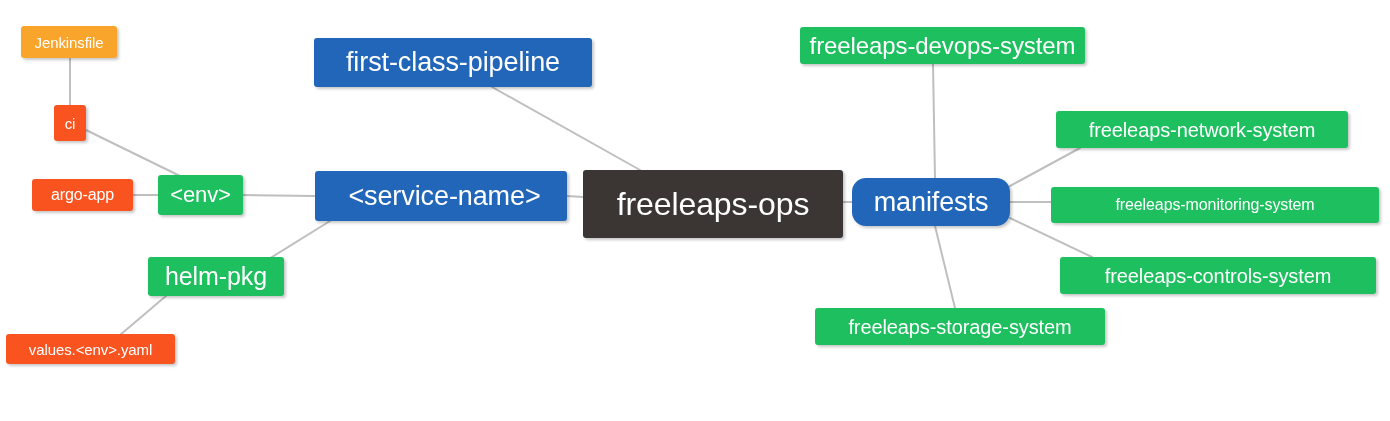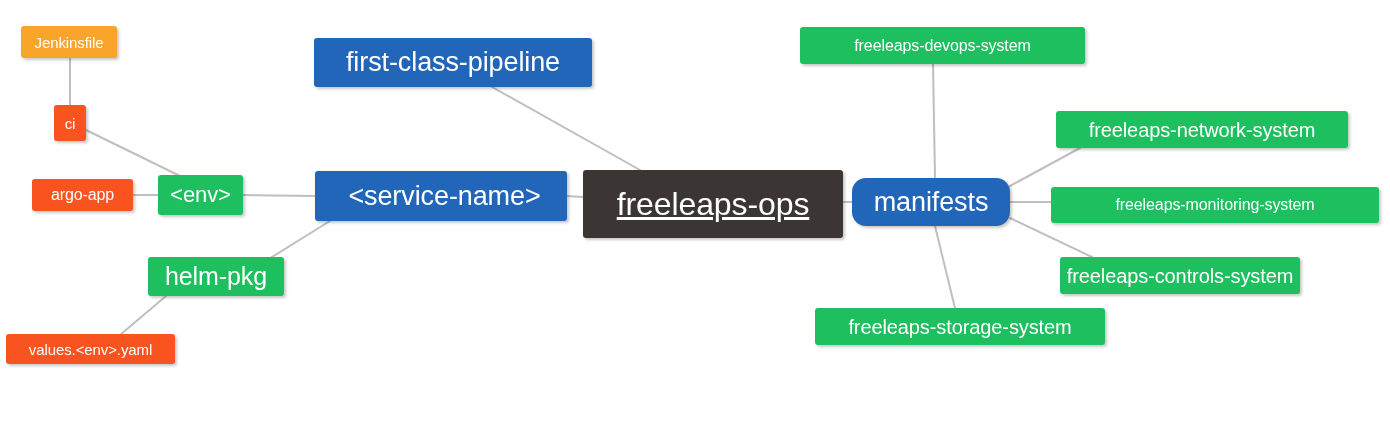--- a/index.html
+++ b/index.html
@@ -78,21 +78,21 @@
     </svg>
   <div id="nodes">
       <div class="node n-orange" style="left: 21px; top: 26px; width: 96px; height: 32px; font-size: 15px;">Jenkinsfile</div>
       <div class="node n-red" style="left: 54px; top: 105px; width: 32px; height: 36px; font-size: 15px;">ci</div>
       <div class="node n-red" style="left: 32px; top: 179px; width: 101px; height: 32px; font-size: 16px;">argo-app</div>
       <div class="node n-green" style="left: 158px; top: 175px; width: 85px; height: 40px; font-size: 22px;">&lt;env&gt;</div>
       <div class="node n-green" style="left: 148px; top: 257px; width: 136px; height: 39px; font-size: 25px;">helm-pkg</div>
       <div class="node n-red" style="left: 6px; top: 334px; width: 169px; height: 30px; font-size: 15px;">values.&lt;env&gt;.yaml</div>
       <div class="node n-blue" style="left: 314px; top: 38px; width: 278px; height: 49px; font-size: 27px;">first-class-pipeline</div>
       <div class="node n-blue" style="left: 315px; top: 171px; width: 252px; height: 50px; font-size: 27px; padding-left: 7px;">&lt;service-name&gt;</div>
-      <div class="node n-root" style="left: 583px; top: 170px; width: 260px; height: 68px; font-size: 32px; text-decoration: underline;">freeleaps-ops</div>
+      <div class="node n-root" style="left: 583px; top: 170px; width: 260px; height: 68px; font-size: 32px;">freeleaps-ops</div>
       <div class="node n-blue" style="left: 852px; top: 178px; width: 158px; height: 48px; font-size: 27px; border-radius: 14px;">manifests</div>
-      <div class="node n-green" style="left: 800px; top: 27px; width: 285px; height: 37px; font-size: 16px;">freeleaps-devops-system</div>
+      <div class="node n-green" style="left: 800px; top: 27px; width: 285px; height: 37px; font-size: 24px;">freeleaps-devops-system</div>
       <div class="node n-green" style="left: 1056px; top: 111px; width: 292px; height: 37px; font-size: 20px;">freeleaps-network-system</div>
       <div class="node n-green" style="left: 1051px; top: 187px; width: 328px; height: 36px; font-size: 16px;">freeleaps-monitoring-system</div>
-      <div class="node n-green" style="left: 1060px; top: 257px; width: 240px; height: 37px; font-size: 20px;">freeleaps-controls-system</div>
+      <div class="node n-green" style="left: 1060px; top: 257px; width: 316px; height: 37px; font-size: 20px;">freeleaps-controls-system</div>
       <div class="node n-green" style="left: 815px; top: 308px; width: 290px; height: 37px; font-size: 20px;">freeleaps-storage-system</div>
     </div>
 </div>
 
 </body></html>

